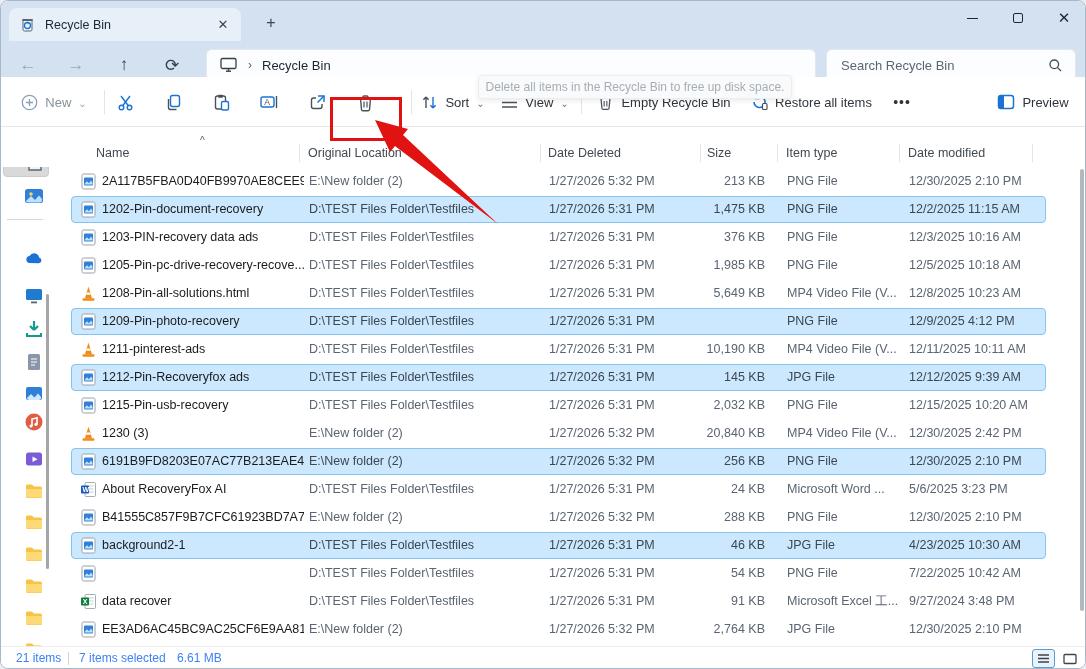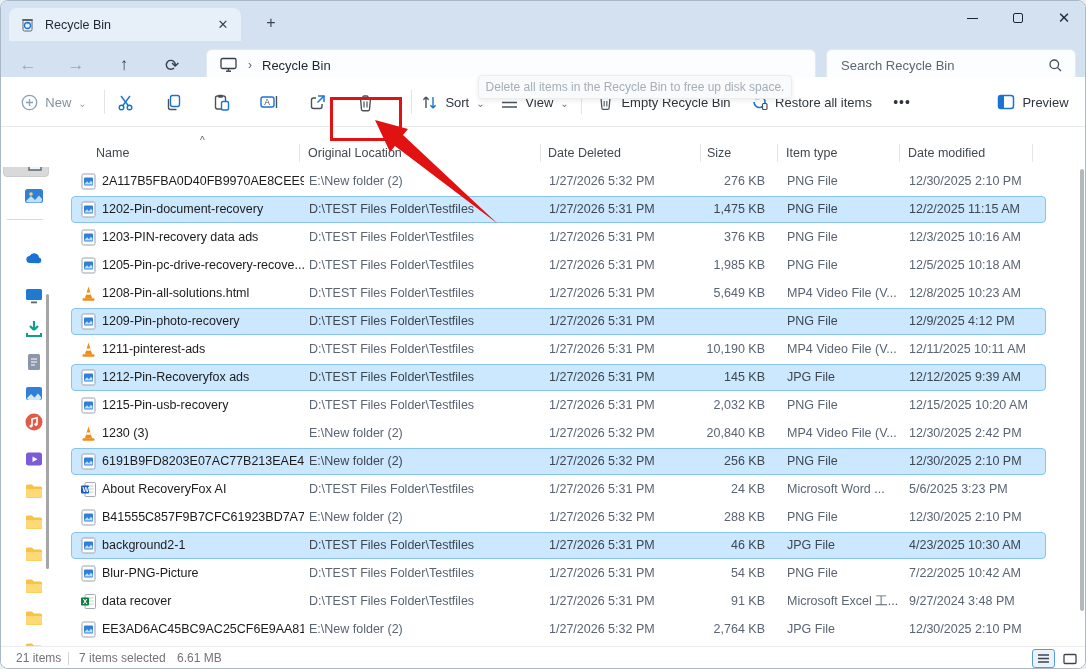--- a/index.html
+++ b/index.html
@@ -67,21 +67,21 @@
   .c-loc  { left:237px; width:228px; color:#5a6472; }
   .c-del  { left:477px; width:150px; color:#5a6472; }
   .c-size { left:565px; width:128px; color:#5a6472; text-align:right; }
   .c-type { left:715px; width:112px; color:#5a6472; }
   .c-mod  { left:837px; width:132px; color:#5a6472; }
   .row.sel .c-loc, .row.sel .c-del, .row.sel .c-size, .row.sel .c-type, .row.sel .c-mod { color:#3d4750; }
   .list-scroll { position:absolute; left:1079px; top:168px; width:4px; height:442px; background:#9aa0a5; border-radius:2px; opacity:.75; }
 
   
   .statusbar { position:absolute; left:0; top:645px; width:1086px; height:24px; background:#ffffff; border-top:1px solid #ededed; }
-  .sb-text { position:absolute; top:0; height:23px; line-height:23px; font-size:12px; color:#737373; white-space:nowrap; }
+  .sb-text { position:absolute; top:0; height:23px; line-height:23px; font-size:12px; color:#3b82f6; white-space:nowrap; }
   .sb-count { left:15px; }
   .sb-divider { position:absolute; left:67px; top:5px; width:1px; height:13px; background:#d4d4d4; }
   .sb-selected { left:78px; }
   .sb-size { left:176px; }
   .sb-viewbtn { position:absolute; top:2px; width:23px; height:19px; border-radius:3px; display:flex; align-items:center; justify-content:center; }
   .sb-details { left:1031px; border:1px solid #5a9bd5; background:#eaf3fb; }
   .sb-thumbs { left:1057px; }
 
   
   .annotation-box { position:absolute; left:329px; top:96px; width:72px; height:44px; border:3px solid #e01212; z-index:50; pointer-events:none; }
@@ -376,21 +376,21 @@
   <div id="rows">
       <div class="row" style="top: 167px;">
         <span class="cell c-icon"><svg width="17" height="17" viewBox="0 0 17 17">
             <rect x="2" y="1" width="13" height="15" rx="1.5" fill="#fff" stroke="#9aa2ab" stroke-width="1"></rect>
             <rect x="4" y="4.5" width="9" height="8" rx="1" fill="#2f80d6"></rect>
             <path d="M4.5 11 l2.5-2.8 2 2 2-2.6 1.5 2.2 v1.7 h-8z" fill="#bfe0ff"></path>
           </svg></span>
         <span class="cell c-name">2A117B5FBA0D40FB9970AE8CEE93...</span>
         <span class="cell c-loc">E:\New folder (2)</span>
         <span class="cell c-del">1/27/2026 5:32 PM</span>
-        <span class="cell c-size">276 KB</span>
+        <span class="cell c-size">213 KB</span>
         <span class="cell c-type">PNG File</span>
         <span class="cell c-mod">12/30/2025 2:10 PM</span>
       </div>
       <div class="row sel" style="top: 195px;">
         <span class="cell c-icon"><svg width="17" height="17" viewBox="0 0 17 17">
             <rect x="2" y="1" width="13" height="15" rx="1.5" fill="#fff" stroke="#9aa2ab" stroke-width="1"></rect>
             <rect x="4" y="4.5" width="9" height="8" rx="1" fill="#2f80d6"></rect>
             <path d="M4.5 11 l2.5-2.8 2 2 2-2.6 1.5 2.2 v1.7 h-8z" fill="#bfe0ff"></path>
           </svg></span>
         <span class="cell c-name">1202-Pin-document-recovery</span>
@@ -557,21 +557,20 @@
         <span class="cell c-size">46 KB</span>
         <span class="cell c-type">JPG File</span>
         <span class="cell c-mod">4/23/2025 10:30 AM</span>
       </div>
       <div class="row" style="top: 559px;">
         <span class="cell c-icon"><svg width="17" height="17" viewBox="0 0 17 17">
             <rect x="2" y="1" width="13" height="15" rx="1.5" fill="#fff" stroke="#9aa2ab" stroke-width="1"></rect>
             <rect x="4" y="4.5" width="9" height="8" rx="1" fill="#2f80d6"></rect>
             <path d="M4.5 11 l2.5-2.8 2 2 2-2.6 1.5 2.2 v1.7 h-8z" fill="#bfe0ff"></path>
           </svg></span>
-        <span class="cell c-name">Blur-PNG-Picture</span>
         <span class="cell c-loc">D:\TEST Files Folder\Testfiles</span>
         <span class="cell c-del">1/27/2026 5:31 PM</span>
         <span class="cell c-size">54 KB</span>
         <span class="cell c-type">PNG File</span>
         <span class="cell c-mod">7/22/2025 10:42 AM</span>
       </div>
       <div class="row" style="top: 587px;">
         <span class="cell c-icon"><svg width="17" height="17" viewBox="0 0 17 17">
             <rect x="5" y="1.5" width="10.5" height="14" rx="1" fill="#fff" stroke="#9aa2ab" stroke-width="0.9"></rect>
             <line x1="7" y1="5" x2="13.5" y2="5" stroke="#b9d8c2" stroke-width="1"></line>

